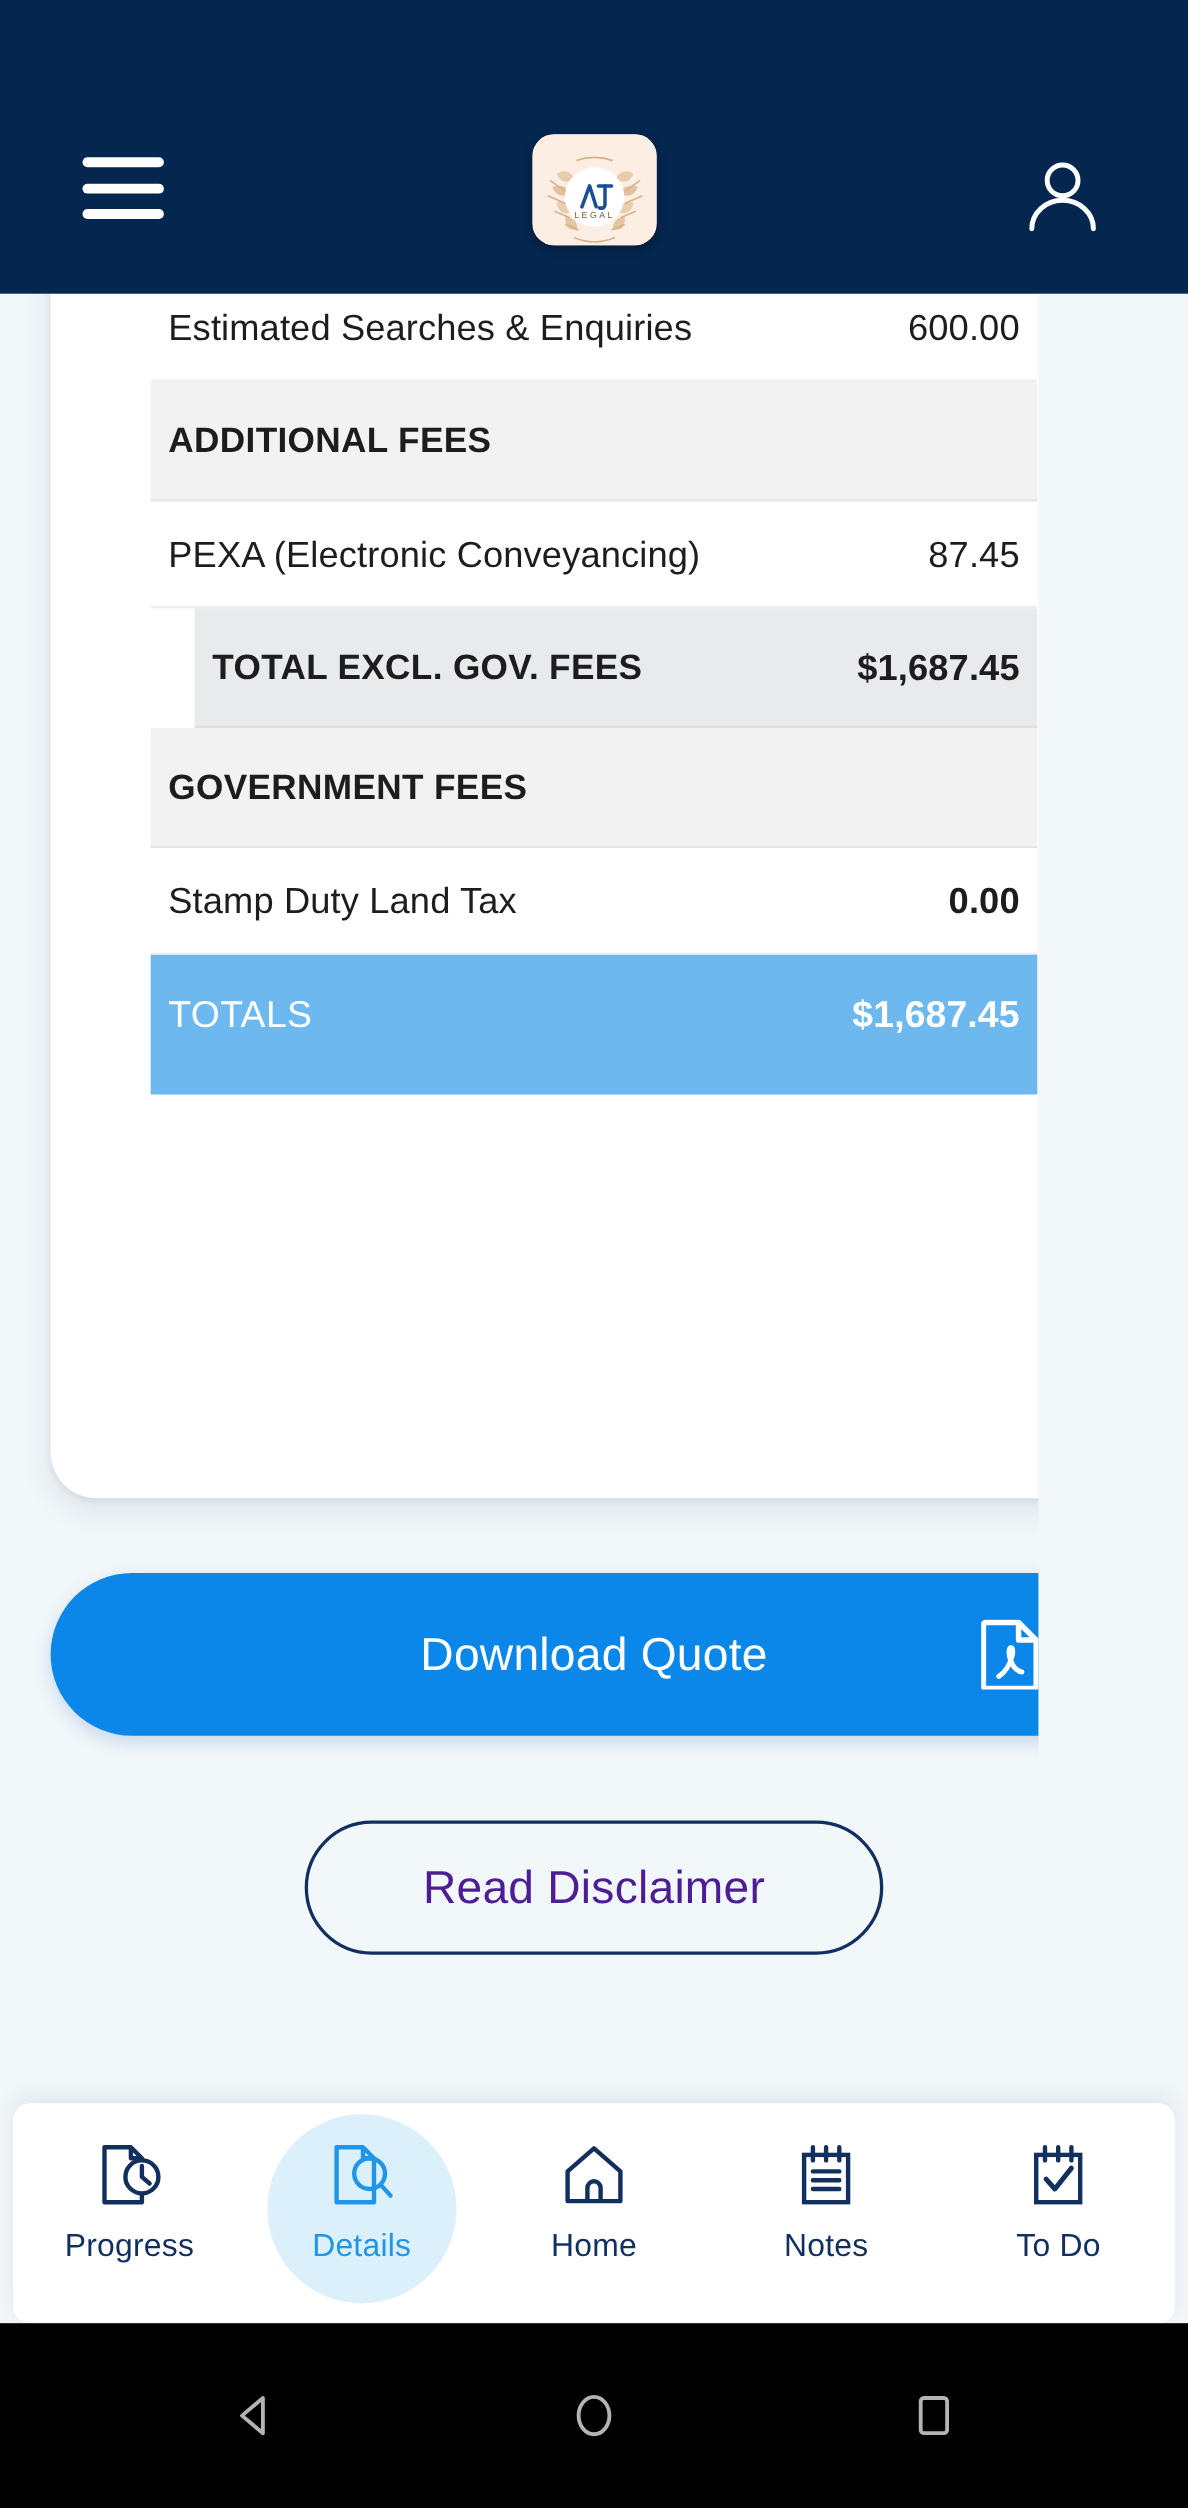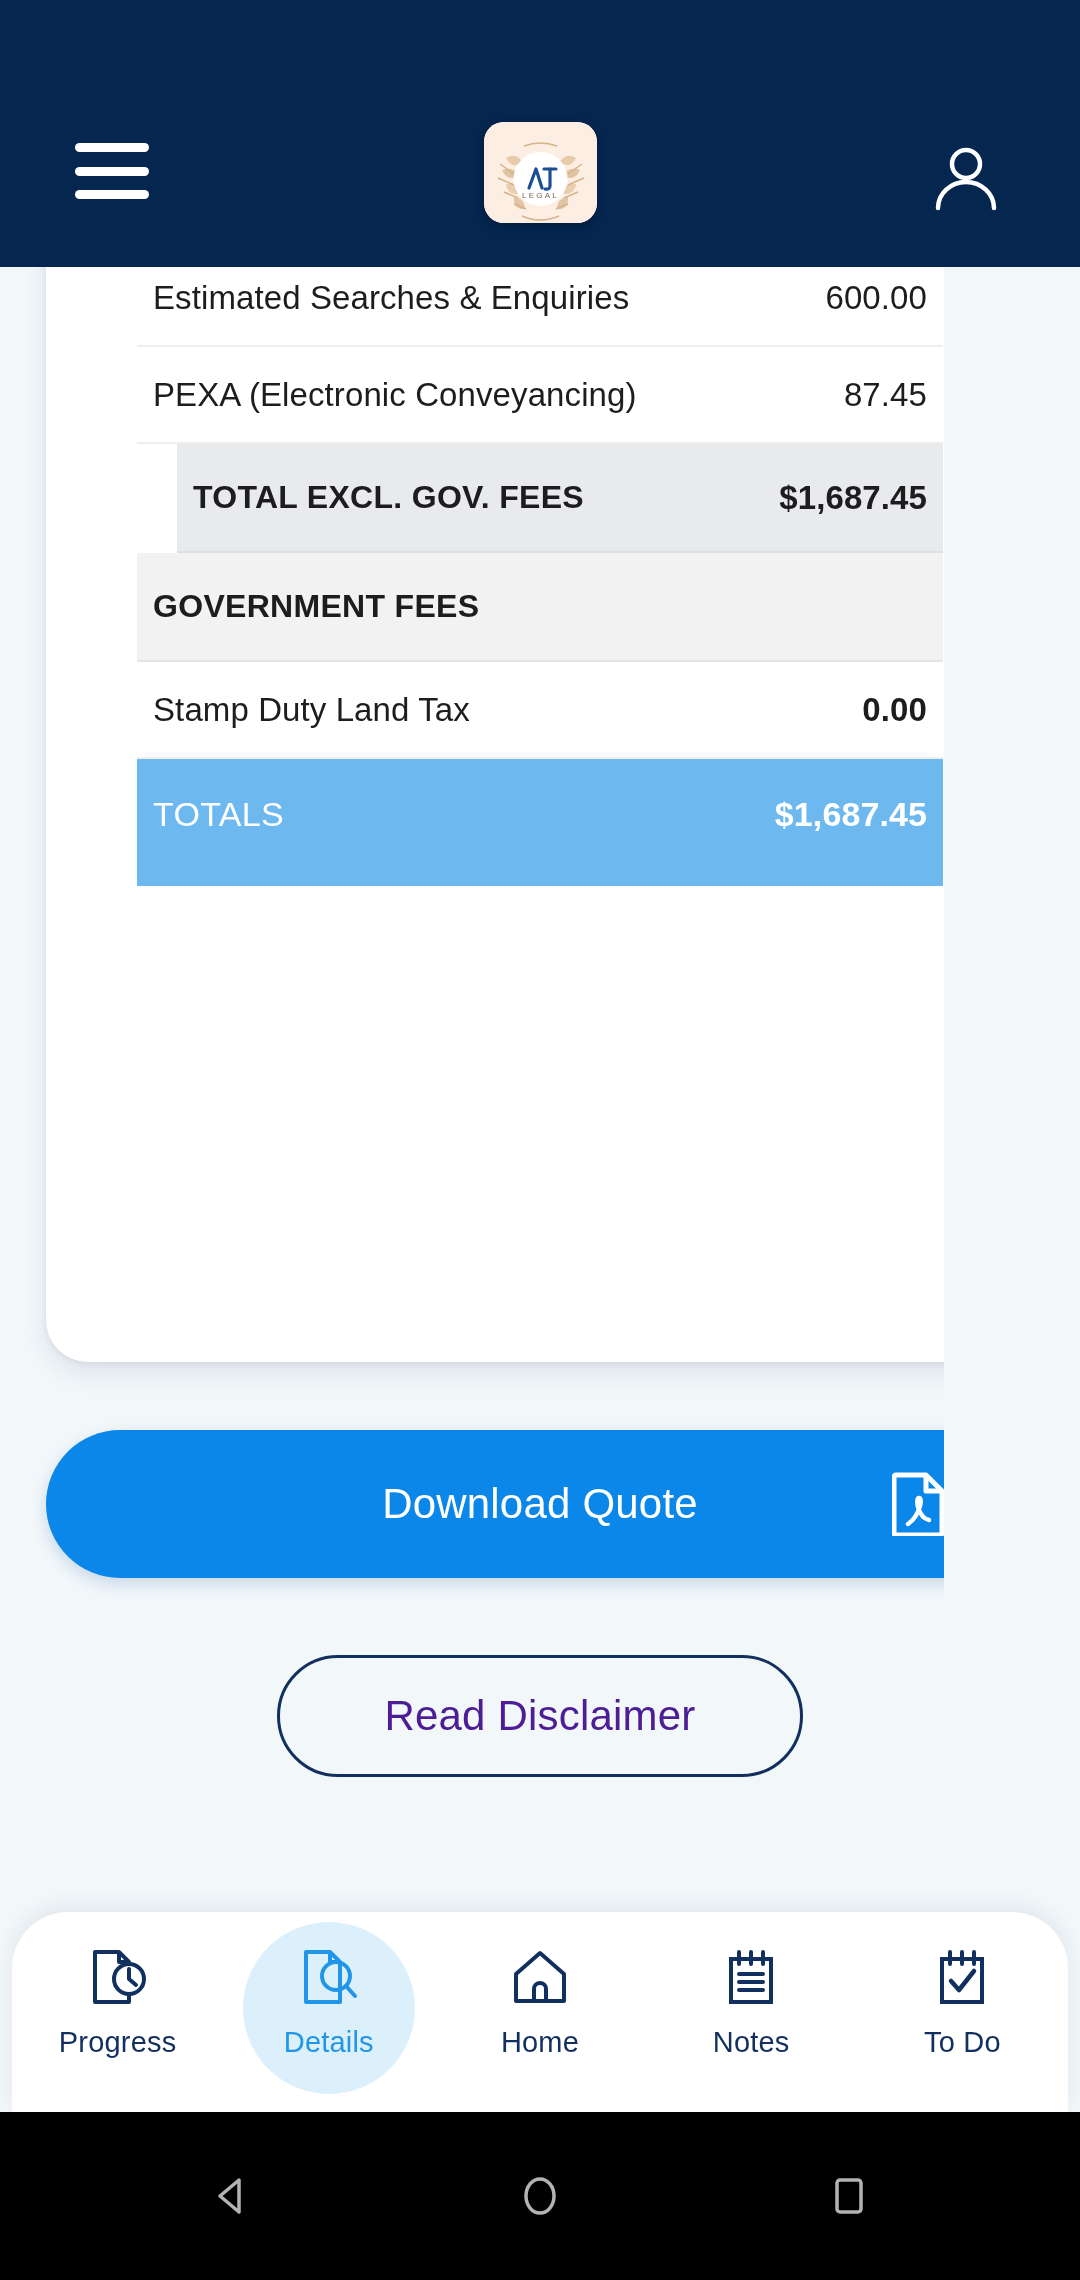--- a/index.html
+++ b/index.html
@@ -256,20 +256,21 @@
     height: 200px;
     background: #ffffff;
     border-top-left-radius: 56px;
     border-top-right-radius: 56px;
     box-shadow: 0 -6px 20px rgba(20,40,70,0.08);
     display: flex;
     align-items: flex-start;
     justify-content: space-around;
     padding-top: 24px;
     z-index: 15;
+    border-radius: 15px;
   }
 
   .tab-item {
     position: relative;
     width: 172px;
     height: 148px;
     display: flex;
     flex-direction: column;
     align-items: center;
     justify-content: flex-start;
@@ -342,20 +343,24 @@
     <div class="quote-card">
       <div class="fee-table">
 
         <div class="fee-row clipped"></div>
 
         <div class="fee-row item">
           <span class="fee-label">Estimated Searches &amp; Enquiries</span>
           <span class="fee-value">600.00</span>
         </div>
 
+        <div class="fee-row section">
+          <span class="fee-label">ADDITIONAL FEES</span>
+          <span class="fee-value"></span>
+        </div>
 
         <div class="fee-row item">
           <span class="fee-label">PEXA (Electronic Conveyancing)</span>
           <span class="fee-value">87.45</span>
         </div>
 
         <div class="fee-row subtotal">
           <span class="fee-label">TOTAL EXCL. GOV. FEES</span>
           <span class="fee-value">$1,687.45</span>
         </div>

